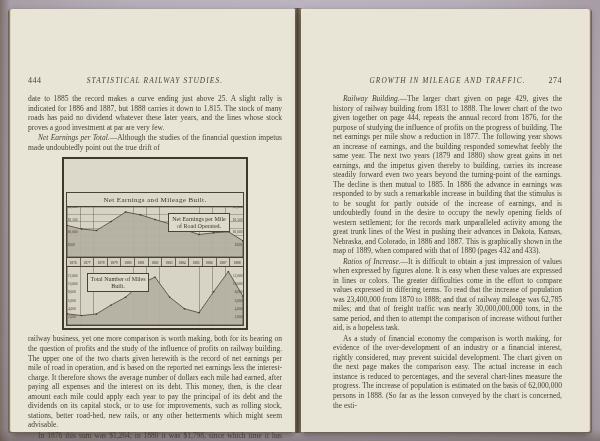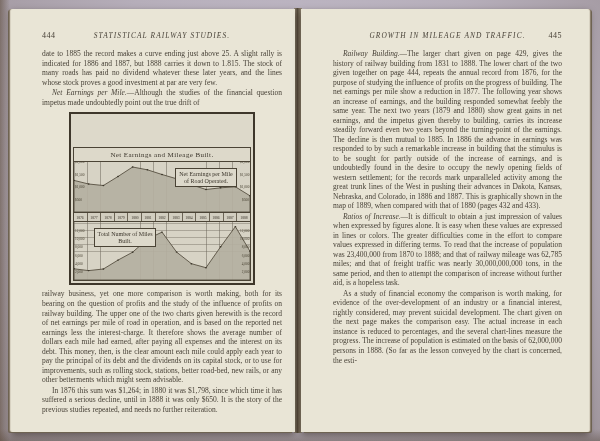--- a/index.html
+++ b/index.html
@@ -14,26 +14,26 @@
   .seam{position:absolute;left:294px;top:8px;width:8px;height:425px;
     background:linear-gradient(90deg,#9a8f7e 0%,#564b3c 45%,#6a5f4e 55%,#9a8f7e 100%);}
   .page{position:absolute;top:9px;height:423px;background:#e9e5d6;color:#433d33;}
   .page-left{left:11px;width:284px;
     box-shadow:-1px 0 0 #d8d2c2,-2px 0 0 #8d8170,-3px 1px 0 #6e6352,0 3px 7px rgba(40,30,20,.55);
     border-radius:2px 0 0 2px;}
   .page-right{left:301px;width:288px;
     box-shadow:1px 0 0 #d8d2c2,2px 0 0 #8d8170,3px 1px 0 #6e6352,0 3px 7px rgba(40,30,20,.55);
     border-radius:0 2px 2px 0;}
   .inner{position:absolute;inset:0;}
-  .page-left .inner{padding:22px 13px 0 31px;}
+  .page-left .inner{padding:22px 13px 0 17px;}
   .page-right .inner{padding:22px 27px 0 32px;}
   .header{display:flex;align-items:baseline;margin-bottom:9px;}
   .folio{font-size:8px;letter-spacing:.5px;width:34px;}
   .page-right .folio{text-align:right;}
-  .rhead{flex:1;text-align:center;font-style:italic;font-size:7.4px;letter-spacing:1.1px;color:#4a443a;}
+  .rhead{flex:1;text-align:center;font-style:italic;font-size:7.4px;letter-spacing:1.1px;color:#4a443a;margin-top:45px;}
   .btext{font-size:7.5px;line-height:1.27;text-align:justify;color:#453f35;}
   .btext p{margin:0 0 1px 0;}
   .indent{text-indent:10px;}
   .lead{font-style:italic;}
 
   
   .chart{width:178px;margin:5px auto 4px auto;background:#ddd9ca;
     border:2px solid #3e372b;padding:2px;}
   .chart-inner{border:1px solid #4a4335;margin-top:31px;}
   .chart-title{font-size:7px;text-align:center;padding:2.5px 0 2px 0;
@@ -64,21 +64,21 @@
 
 <div class="page page-left">
   <div class="inner">
     <div class="header">
       <span class="folio">444</span>
       <span class="rhead">STATISTICAL RAILWAY STUDIES.</span>
       <span class="folio"></span>
     </div>
     <div class="btext">
       <p>date to 1885 the record makes a curve ending just above 25. A slight rally is indicated for 1886 and 1887, but 1888 carries it down to 1.815. The stock of many roads has paid no dividend whatever these later years, and the lines whose stock proves a good investment at par are very few.</p>
-      <p class="indent"><span class="lead">Net Earnings per Mile.</span><span>—Although the studies of the financial question impetus made undoubtedly point out the true drift of</span></p>
+      <p class="indent"><span class="lead">Net Earnings per Total.</span><span>—Although the studies of the financial question impetus made undoubtedly point out the true drift of</span></p>
 
       <div class="chart">
         <div class="chart-inner">
           <div class="chart-title">Net Earnings and Mileage Built.</div>
           <div class="panel panel-upper">
             <svg id="svg-upper" preserveAspectRatio="none" viewBox="0 0 130 50">
                 <polygon points="0,50 0.0,18.4 10.8,22.0 21.7,23.5 32.5,14.5 43.3,5.0 54.2,7.8 65.0,12.5 75.8,16.8 86.7,22.7 97.5,27.5 108.3,25.8 119.2,24.8 130.0,33.8 130,50" fill="#b4b0a1" fill-opacity="0.92" stroke="#4d4637" stroke-width="0.7"></polygon>
                 <circle cx="0.0" cy="18.4" r="0.7" fill="#3b362a"></circle>
                 <circle cx="10.8" cy="22.0" r="0.7" fill="#3b362a"></circle>
                 <circle cx="21.7" cy="23.5" r="0.7" fill="#3b362a"></circle>
@@ -190,21 +190,21 @@
       <p class="indent">In 1876 this sum was $1,264; in 1880 it was $1,798, since which time it has suffered a serious decline, until in 1888 it was only $650. It is the story of the previous studies repeated, and needs no further reiteration.</p>
     </div>
   </div>
 </div>
 
 <div class="page page-right">
   <div class="inner">
     <div class="header">
       <span class="folio"></span>
       <span class="rhead">GROWTH IN MILEAGE AND TRAFFIC.</span>
-      <span class="folio">445</span>
+      <span class="folio">274</span>
     </div>
     <div class="btext">
       <p class="indent"><span class="lead">Railway Building.</span><span>—The larger chart given on page 429, gives the history of railway building from 1831 to 1888. The lower chart of the two given together on page 444, repeats the annual record from 1876, for the purpose of studying the influence of profits on the progress of building. The net earnings per mile show a reduction in 1877. The following year shows an increase of earnings, and the building responded somewhat feebly the same year. The next two years (1879 and 1880) show great gains in net earnings, and the impetus given thereby to building, carries its increase steadily forward even two years beyond the turning-point of the earnings. The decline is then mutual to 1885. In 1886 the advance in earnings was responded to by such a remarkable increase in building that the stimulus is to be sought for partly outside of the increase of earnings, and is undoubtedly found in the desire to occupy the newly opening fields of western settlement; for the records mark unparalleled activity among the great trunk lines of the West in pushing their advances in Dakota, Kansas, Nebraska, and Colorado, in 1886 and 1887. This is graphically shown in the map of 1889, when compared with that of 1880 (pages 432 and 433).</span></p>
       <p class="indent"><span class="lead">Ratios of Increase.</span><span>—It is difficult to obtain a just impression of values when expressed by figures alone. It is easy when these values are expressed in lines or colors. The greater difficulties come in the effort to compare values expressed in differing terms. To read that the increase of population was 23,400,000 from 1870 to 1888; and that of railway mileage was 62,785 miles; and that of freight traffic was nearly 30,000,000,000 tons, in the same period, and then to attempt the comparison of increase without further aid, is a hopeless task.</span></p>
       <p class="indent">As a study of financial economy the comparison is worth making, for evidence of the over-development of an industry or a financial interest, rightly considered, may prevent suicidal development. The chart given on the next page makes the comparison easy. The actual increase in each instance is reduced to percentages, and the several chart-lines measure the progress. The increase of population is estimated on the basis of 62,000,000 persons in 1888. (So far as the lesson conveyed by the chart is concerned, the esti-</p>
     </div>
   </div>
 </div>
 
 </body></html>

